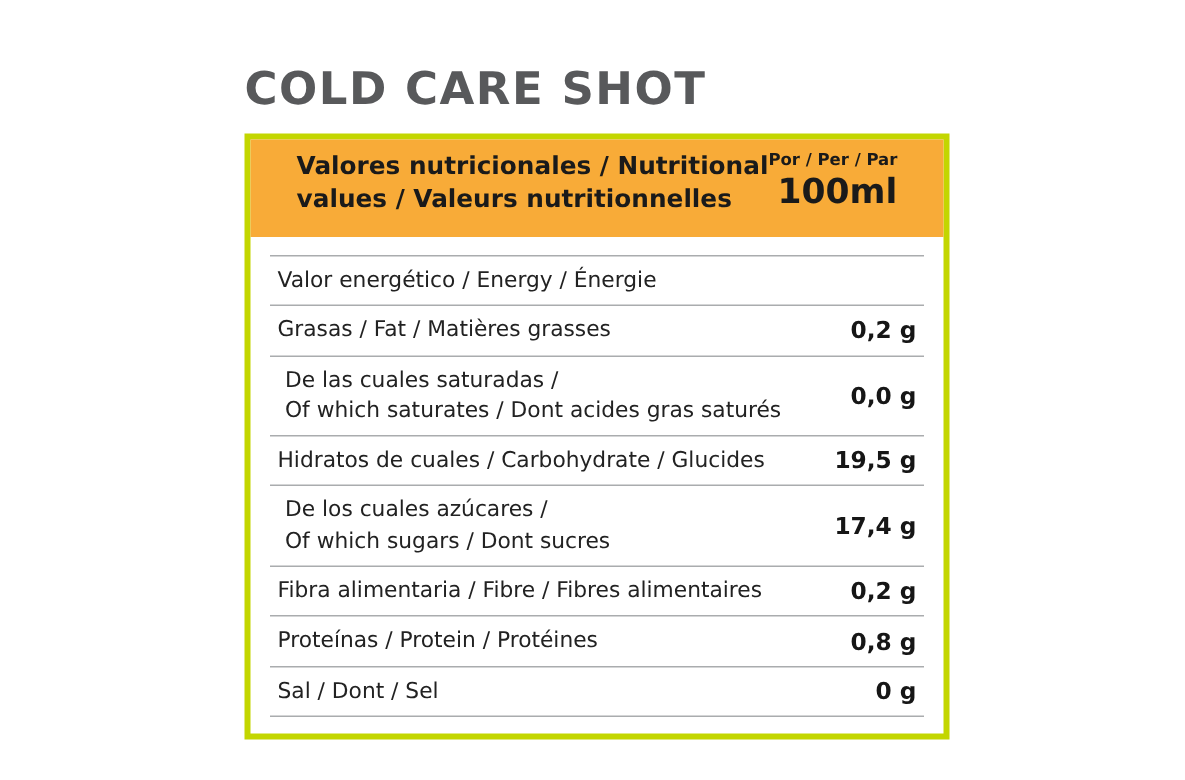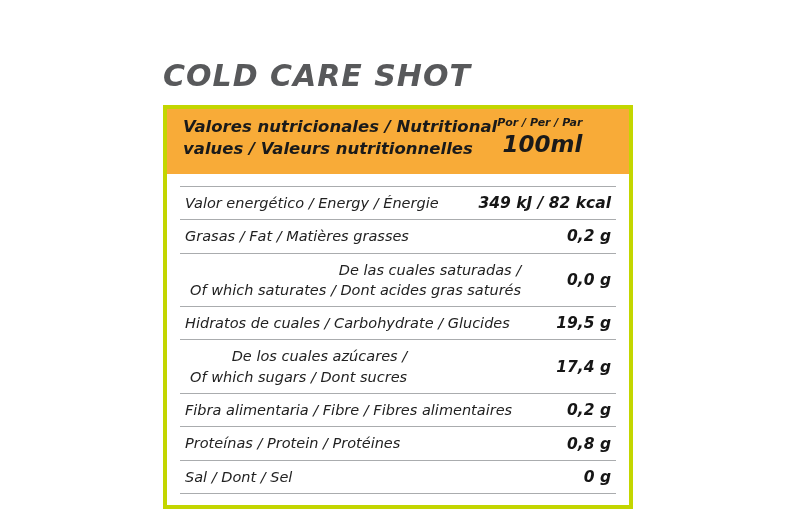--- a/index.html
+++ b/index.html
@@ -11,41 +11,40 @@
   .stage {
     position: relative;
     width: 790px;
     height: 520px;
     background: #ffffff;
     overflow: hidden;
   }
   .content {
     position: absolute;
     left: 163px;
-    top: 58px;
+    top: 42px;
     width: 475px;
-    font-style: italic;
   }
   .page-title {
     font-size: 30px;
     font-weight: bold;
     letter-spacing: 1px;
     color: var(--title, #58595b);
     margin-bottom: 12px;
     white-space: nowrap;
   }
   .label-box {
     width: 470px;
     border: 4px solid var(--border, #c3d600);
     background: #ffffff;
   }
   .label-header {
     background: var(--header-bg, #f8ab38);
     display: flex;
-    justify-content: flex-start;
+    justify-content: center;
     align-items: center;
     padding: 4px 16px 12px 16px;
     min-height: 65px;
   }
   .header-title {
     font-size: 16.5px;
     font-weight: bold;
     line-height: 1.3;
     color: #1a1a1a;
     white-space: pre-line;
@@ -54,21 +53,21 @@
     text-align: right;
     color: #1a1a1a;
     line-height: 1.25;
   }
   .per-label { font-size: 11px; font-weight: bold; }
   .per-value { font-size: 23px; font-weight: bold; }
   .label-body {
     margin: 0 13px;
     padding: 12px 0 11px 0;
   }
-  .rows { border-top: 1px solid var(--divider, #aaacae); text-align: right; }
+  .rows { border-top: 1px solid var(--divider, #aaacae); }
   .row {
     display: flex;
     justify-content: space-between;
     align-items: center;
     border-bottom: 1px solid var(--divider, #aaacae);
     padding: 6px 5px;
     min-height: 32px;
   }
   .row-label {
     font-size: 14.5px;
@@ -103,21 +102,20 @@
           <div class="per-label">Por / Per / Par</div>
           <div class="per-value">100ml</div>
         </div>
       </div>
 
       <div class="label-body">
         <div class="rows">
 
           <div class="row">
             <div class="row-label">Valor energético / Energy / Énergie</div>
-            <div class="row-value">349 kJ / 82 kcal</div>
           </div>
 
           <div class="row">
             <div class="row-label">Grasas / Fat / Matières grasses</div>
             <div class="row-value">0,2 g</div>
           </div>
 
           <div class="row indent">
             <div class="row-label">De las cuales saturadas /
 Of which saturates / Dont acides gras saturés</div>

